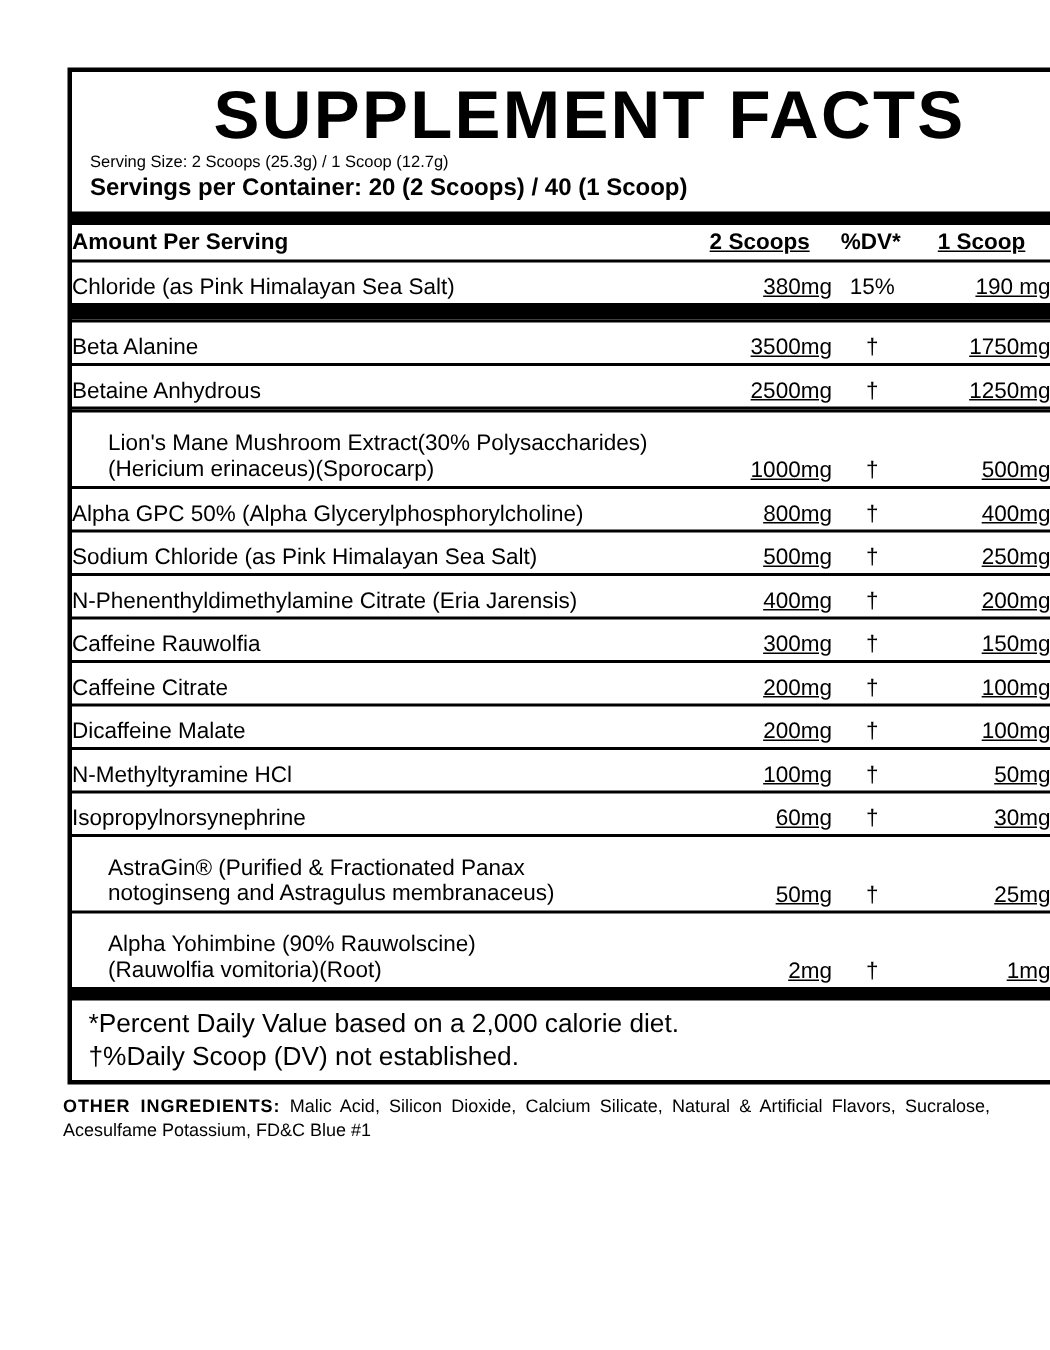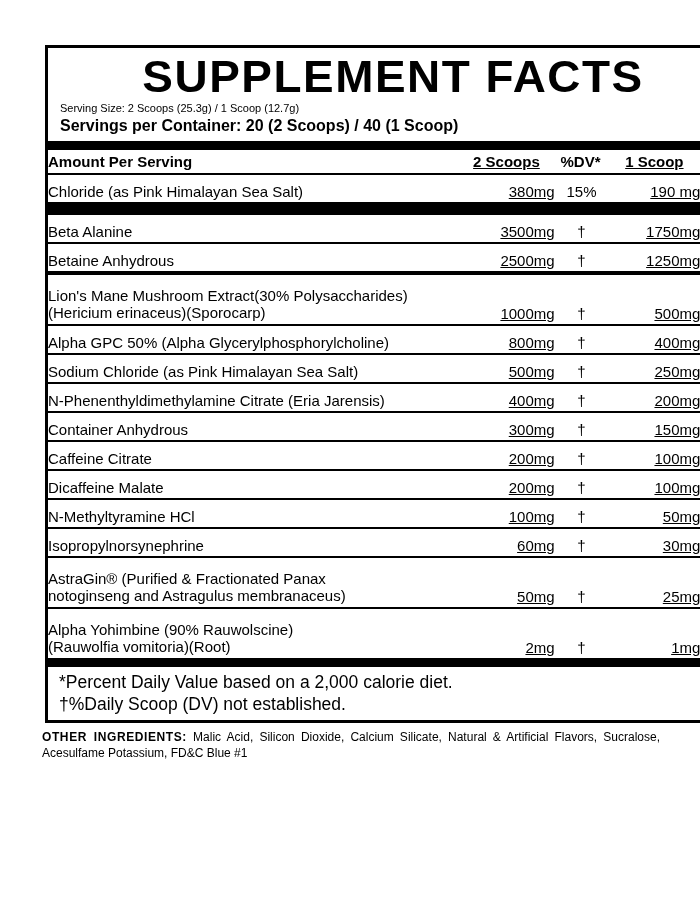--- a/index.html
+++ b/index.html
@@ -139,21 +139,21 @@
   }
   .row-item.two-line td {
     height: 44px;
   }
   .two-line .r-name {
     white-space: normal;
     line-height: 1.15;
     padding-top: 3px;
     padding-bottom: 2px;
   }
-  .two-line .r-name .ln { display: block; }
+  .two-line .r-name .ln { display: block; margin-left: 24px; }
 
   
 
   
   .footnotes {
     padding: 4px 4px 5px 11px;
     font-size: 17.5px;
     line-height: 1.28;
   }
   .footnotes div { white-space: nowrap; }
@@ -355,21 +355,21 @@
         <table class="tbl">
           <colgroup>
             <col class="col-name">
             <col class="col-amt2">
             <col class="col-dv2">
             <col class="col-amt1">
             <col class="col-dv1">
           </colgroup>
           <tbody>
             <tr class="row-item">
-              <td class="r-name">Container Anhydrous</td>
+              <td class="r-name">Caffeine Rauwolfia</td>
               <td class="r-amt">300mg</td>
               <td class="r-dag">†</td>
               <td class="r-amt">150mg</td>
               <td class="r-dag-last">†</td>
             </tr>
           </tbody>
         </table>
         <div class="rule-thin"></div>
         <table class="tbl">
           <colgroup>

